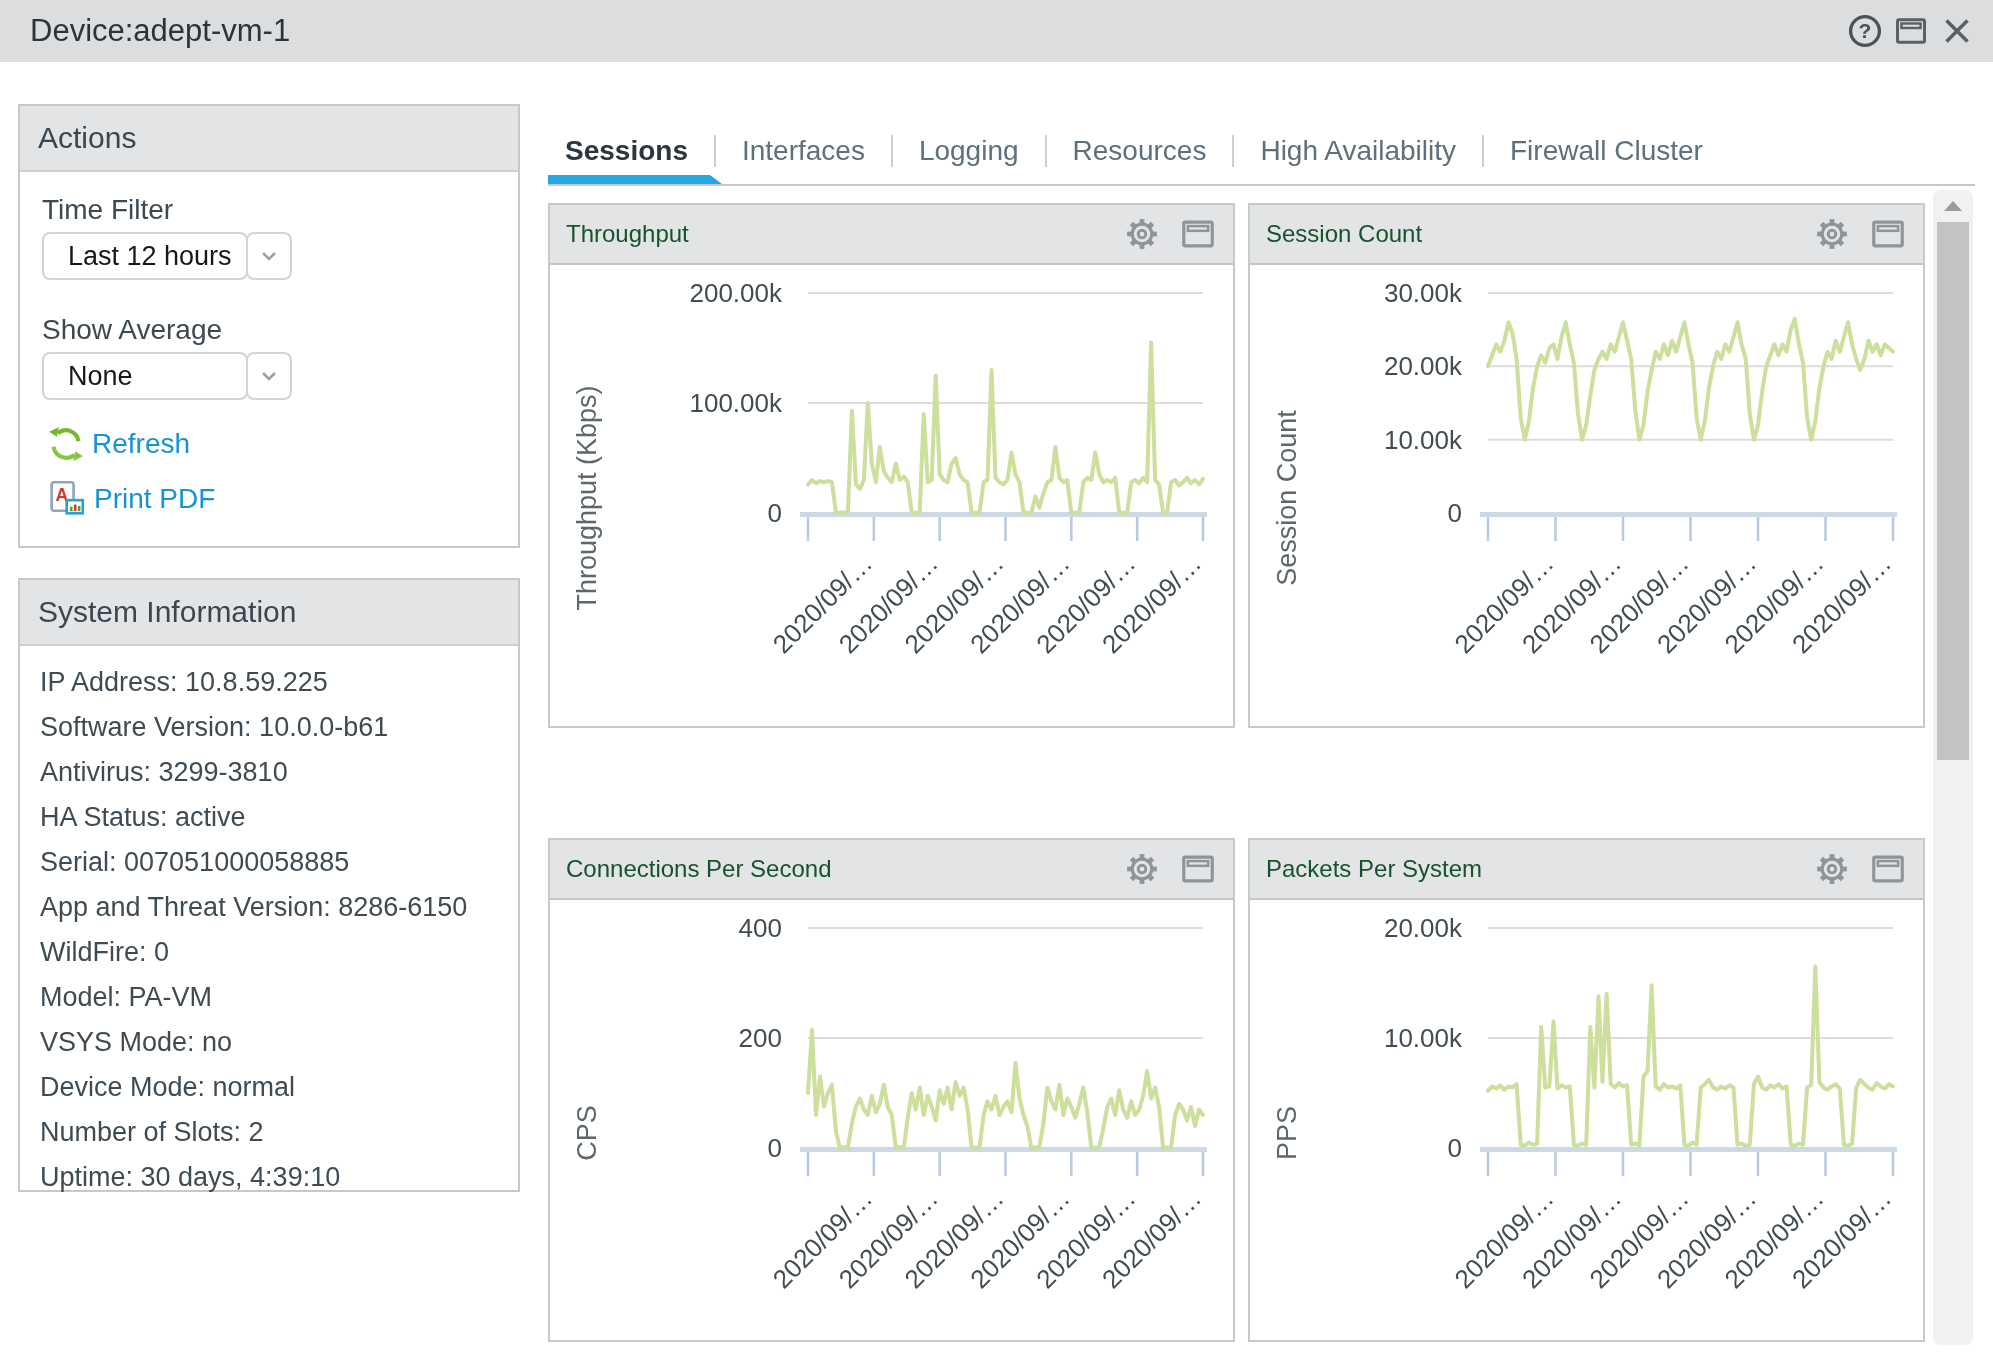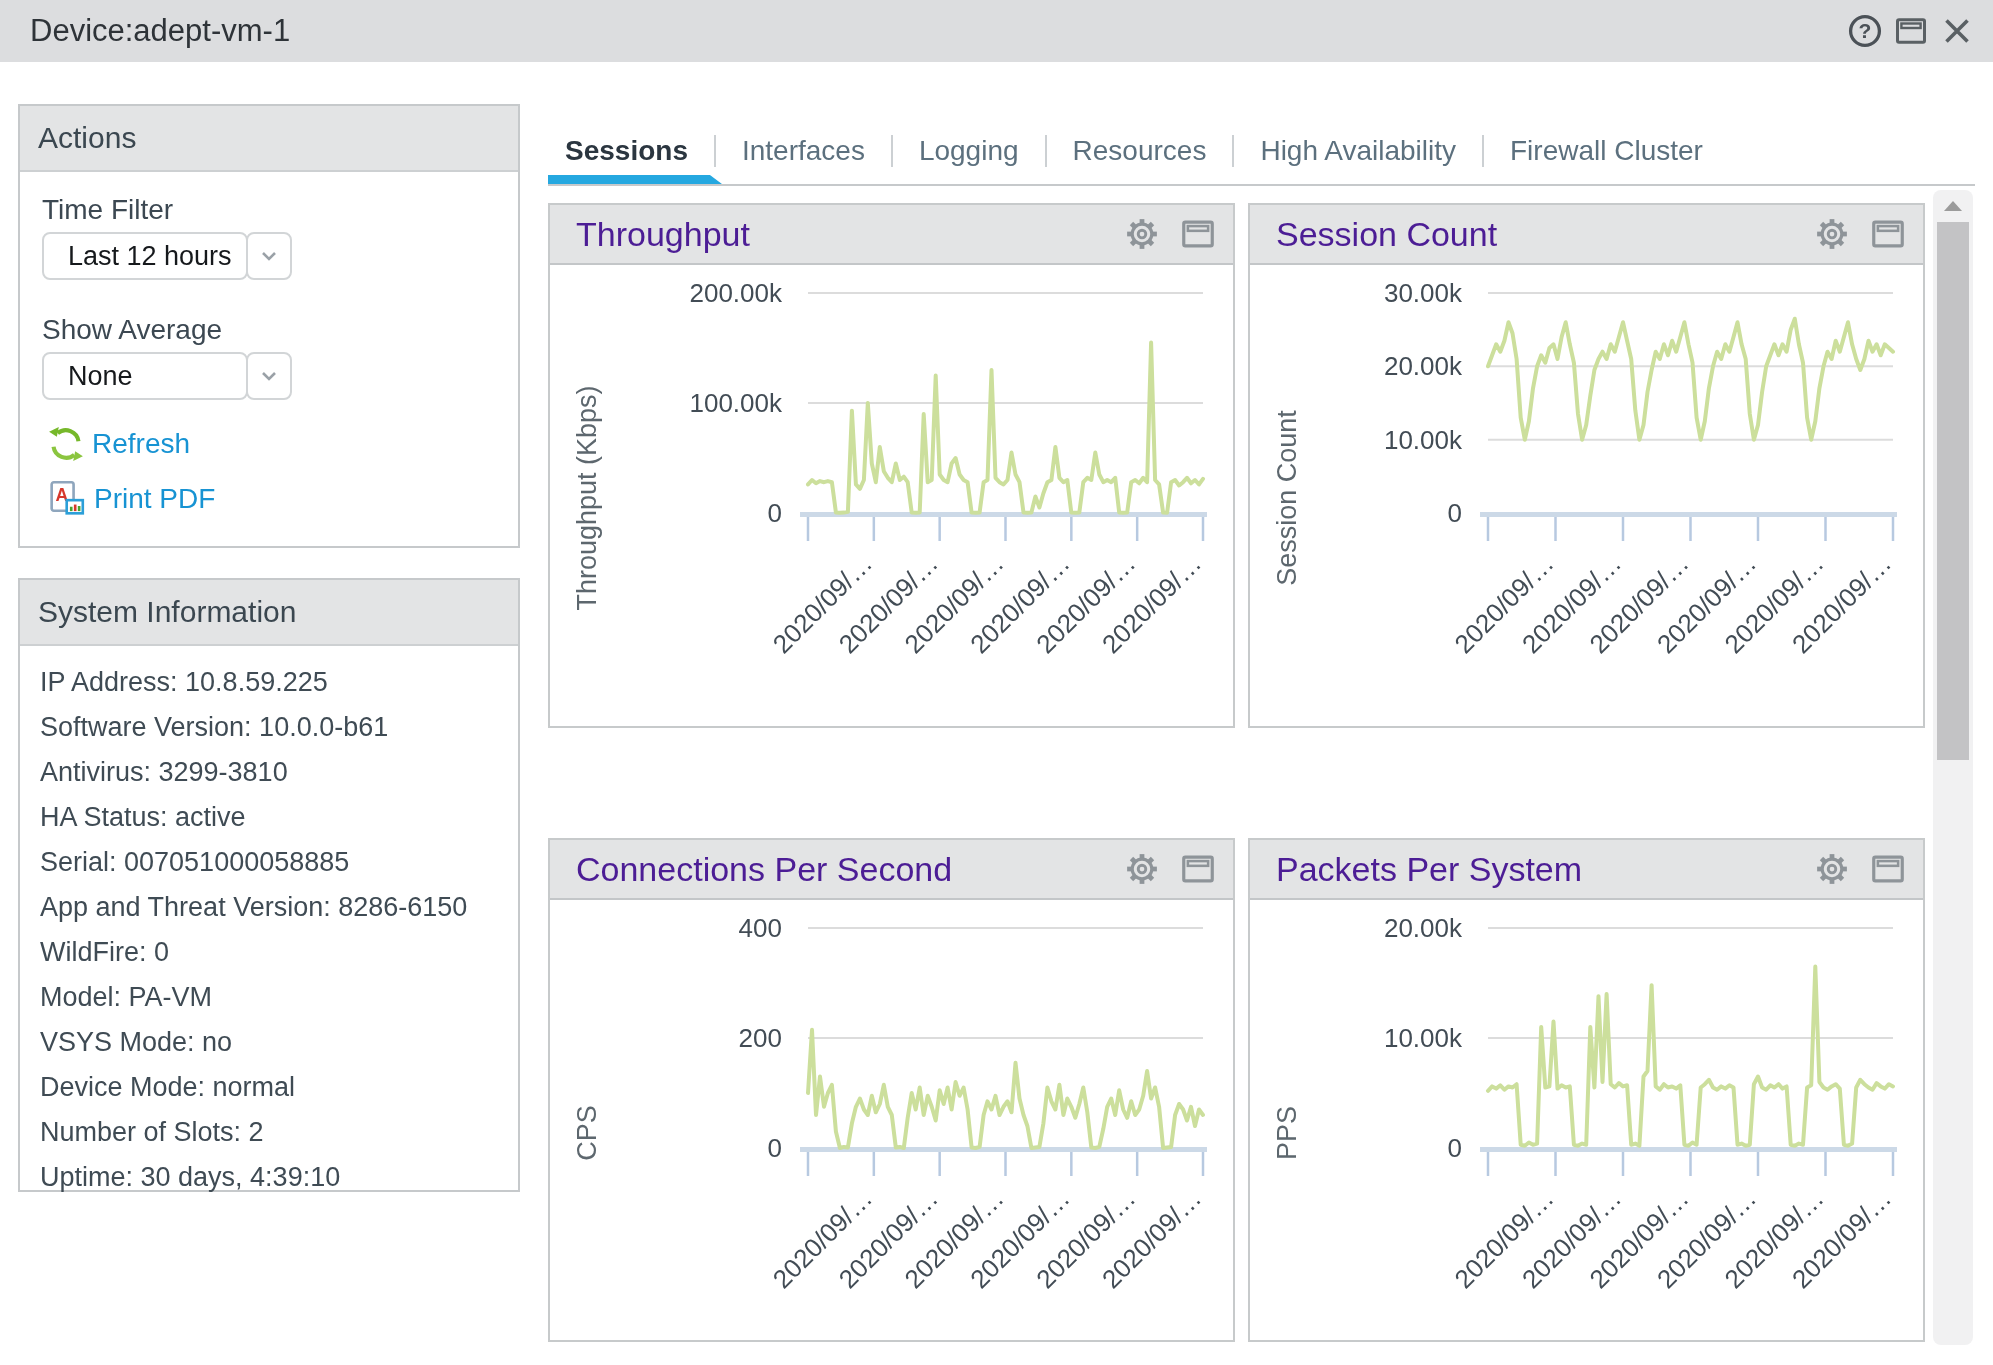--- a/index.html
+++ b/index.html
@@ -46,21 +46,21 @@
                        background:#25a8e0;
                        clip-path:polygon(0 0, calc(100% - 12px) 0, 100% 100%, 0 100%); }
   .tab-sep { width:2px; height:32px; background:#ccd0d3; }
   .content-divider { position:absolute; left:548px; top:184px; width:1427px; height:2px;
                      background:#c6c9cb; }
 
   
   .chart-panel { position:absolute; background:#fff; border:2px solid #c7cacb; }
   .chart-panel-header { height:60px; background:#e3e4e5; border-bottom:2px solid #c3c6c8;
                         display:flex; align-items:center; }
-  .chart-panel-title { font-size:34px; color:#4c1d95; padding-left:26px; flex:1; }
+  .chart-panel-title { font-size:24px; color:#14532d; padding-left:16px; flex:1; }
   .panel-icons { display:flex; gap:18px; padding-right:16px; }
   .panel-icons svg { width:38px; height:38px; cursor:pointer; }
   .chart-body { position:relative; width:100%; }
   svg.chart { overflow:visible; display:block; }
   .chart-tick { font-family:"Liberation Sans", sans-serif; font-size:26px; fill:#424c55; }
   .chart-axis-title { font-family:"Liberation Sans", sans-serif; font-size:27px; fill:#5d676e; }
 
   
   .vscroll-track { position:absolute; left:1933px; top:190px; width:40px; height:1155px;
                    background:#f1f1f2; border-radius:8px; }

